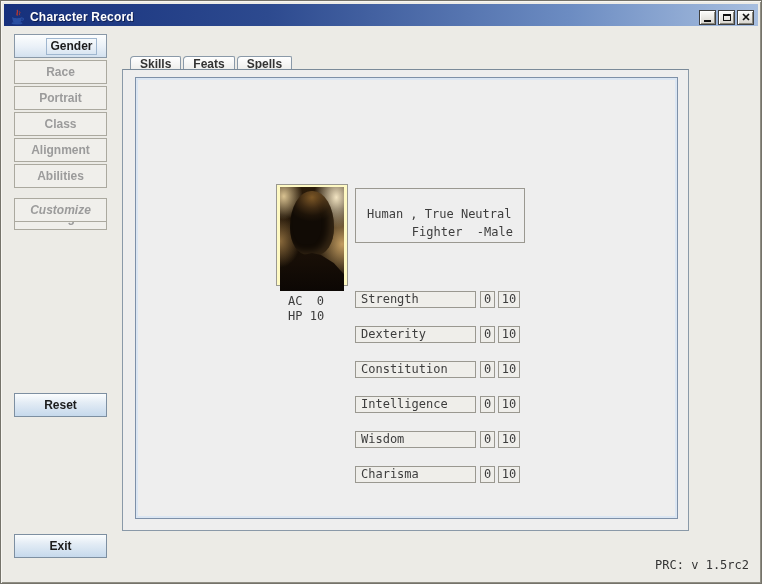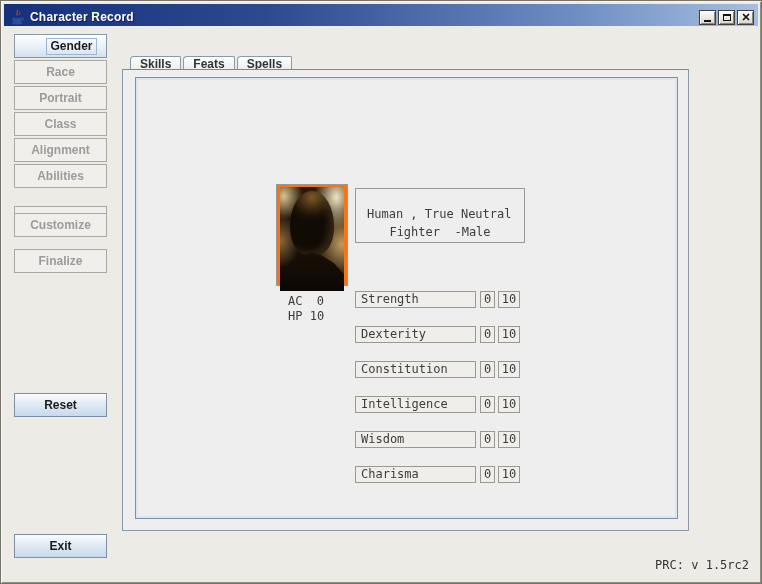--- a/index.html
+++ b/index.html
@@ -44,21 +44,21 @@
     color:#1c1c1c;padding:0;
   }
   .navbtn.disabled{
     background:#f0efeb;
     border:1px solid #aba99f;
     color:#9b9b9b;
   }
   .focus-rect{border:1px solid #9fb6cf;padding:0 3px;line-height:15px;}
   .btn-gender{top:33px;padding-left:22px;}  .btn-race{top:59px;}   .btn-portrait{top:85px;}
   .btn-class{top:111px;}  .btn-alignment{top:137px;} .btn-abilities{top:163px;}
-  .btn-packages{top:189px;margin-top:16px;} .btn-customize{top:212px;} .btn-finalize{top:248px;}
+  .btn-packages{top:189px;margin-top:16px;} .btn-customize{top:197px;font-style:italic;} .btn-finalize{top:248px;}
   .btn-reset{top:392px;}  .btn-exit{top:533px;}
   .btn-reset,.btn-exit{
     background:linear-gradient(180deg,#fbfdfe 0%,#e3ecf5 40%,#c6d9ec 100%);
     border:1px solid #7d8fa1;
   }
 
   
   .tabbedpane{position:absolute;left:121px;top:46px;width:567px;height:485px;}
   .tabs{position:absolute;left:8px;top:0;height:23px;display:flex;align-items:flex-end;gap:2px;}
   .tab{
@@ -83,21 +83,21 @@
   .inner-panel{
     position:absolute;left:12px;top:7px;width:543px;height:442px;
     background:#eeeeee;
     border:1px solid #7e90a8;
     box-shadow:inset 0 0 0 2px #dbe6f3;
   }
 
   
   .portrait-box{
     position:absolute;left:140px;top:106px;width:72px;height:102px;
-    background:#f97316;border:1px solid #9a9890;
+    background:#fef9c3;border:1px solid #9a9890;
   }
   .portrait-art{
     position:absolute;left:3px;top:2px;width:64px;height:104px;overflow:hidden;
     background:
       radial-gradient(50% 42% at 88% 10%, #f2e4c2 0%, rgba(242,228,194,0) 70%),
       radial-gradient(42% 32% at 6% 9%, #d9c291 0%, rgba(217,194,145,0) 70%),
       radial-gradient(58% 46% at 97% 55%, #c29c60 0%, rgba(194,156,96,0) 75%),
       radial-gradient(42% 34% at 0% 52%, #8a6a3c 0%, rgba(138,106,60,0) 75%),
       linear-gradient(#2a1b0a,#1a1006 55%,#0f0a05);
   }
@@ -120,21 +120,21 @@
   .achp-row{display:flex;}
   .achp-label{width:2ch;}
   .achp-value{width:2ch;text-align:right;margin-left:1ch;}
 
   .info-box{
     position:absolute;left:219px;top:110px;width:170px;height:55px;
     background:#eeeeee;border:1px solid #9a9890;
     font-family:"DejaVu Sans Mono",monospace;font-size:12px;color:#3d3d3d;
     padding:16px 11px 0 11px;line-height:18px;
   }
-  .info-line2{display:flex;justify-content:center;white-space:pre;}
+  .info-line2{display:flex;justify-content:flex-end;white-space:pre;}
 
   
   .abilities{position:absolute;left:219px;top:213px;
     font-family:"DejaVu Sans Mono",monospace;font-size:12px;color:#3d3d3d;}
   .ab-row{display:flex;margin-bottom:2px;height:33px;}
   .ab-cell{border:1px solid #9a9890;background:#efeeea;height:17px;line-height:15px;}
   .ab-name{width:121px;padding-left:5px;}
   .ab-mod{width:15px;margin-left:4px;text-align:center;}
   .ab-score{width:22px;margin-left:3px;text-align:center;}
 
@@ -178,21 +178,20 @@
   <button class="navbtn btn-gender">
     <span class="focus-rect">Gender</span>
   </button>
   <button class="navbtn disabled btn-race">Race</button>
   <button class="navbtn disabled btn-portrait">Portrait</button>
   <button class="navbtn disabled btn-class">Class</button>
   <button class="navbtn disabled btn-alignment">Alignment</button>
   <button class="navbtn disabled btn-abilities">Abilities</button>
   <button class="navbtn disabled btn-packages">Packages</button>
   <button class="navbtn disabled btn-customize">Customize</button>
-  <button class="navbtn disabled btn-finalize">Finalize</button>
   <button class="navbtn btn-reset">Reset</button>
   <button class="navbtn btn-exit">Exit</button>
 
   <div class="tabbedpane">
     <div class="tabs">
       <div class="tab">Skills</div>
       <div class="tab">Feats</div>
       <div class="tab">Spells</div>
     </div>
 

